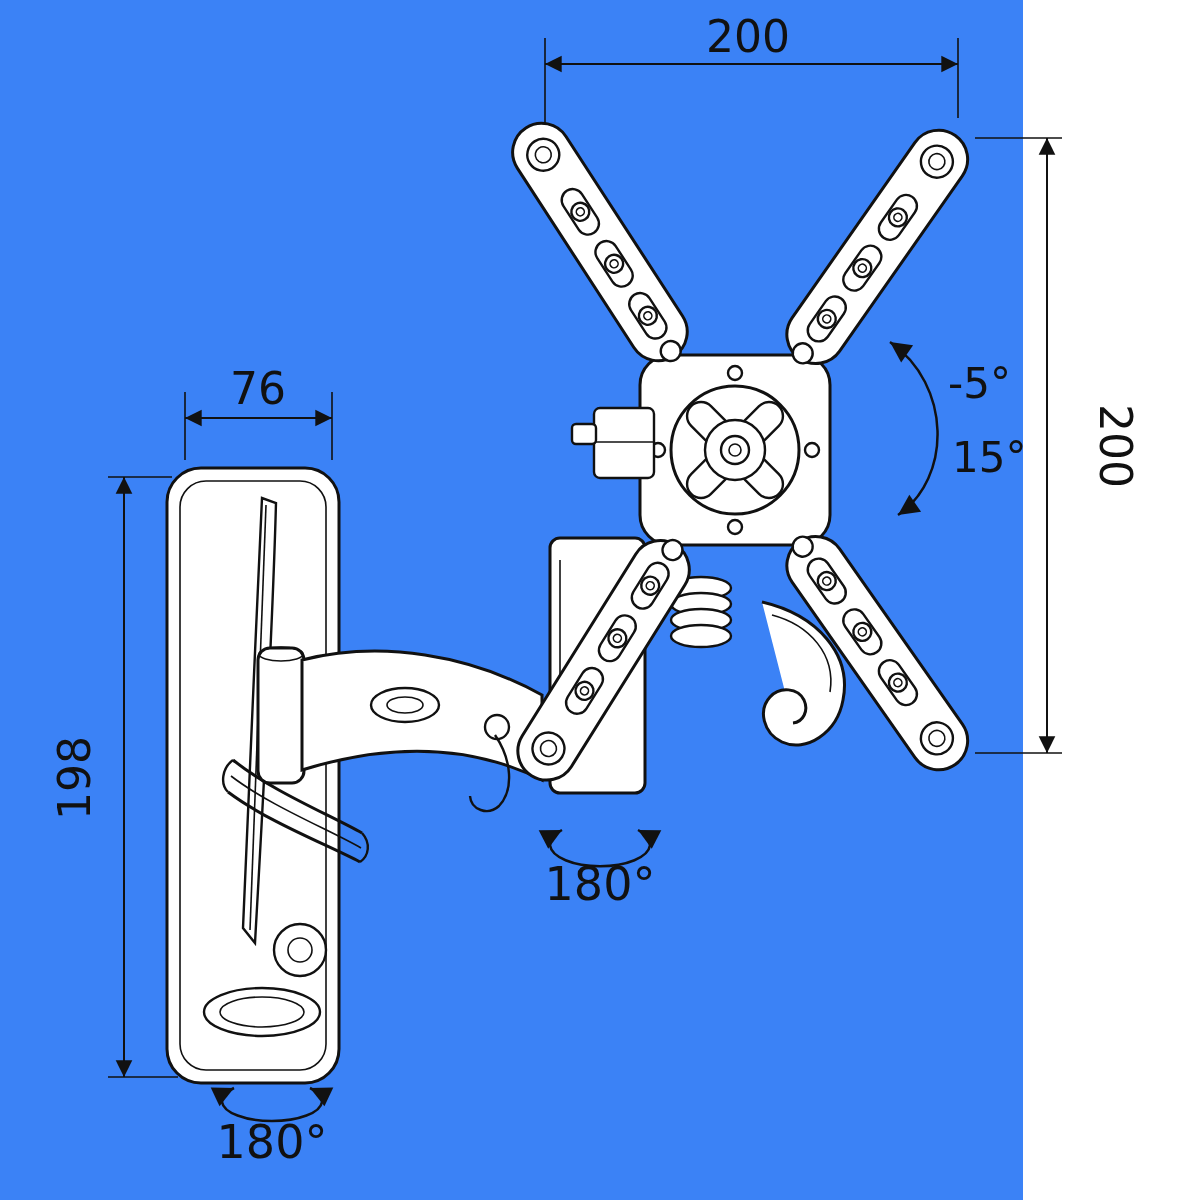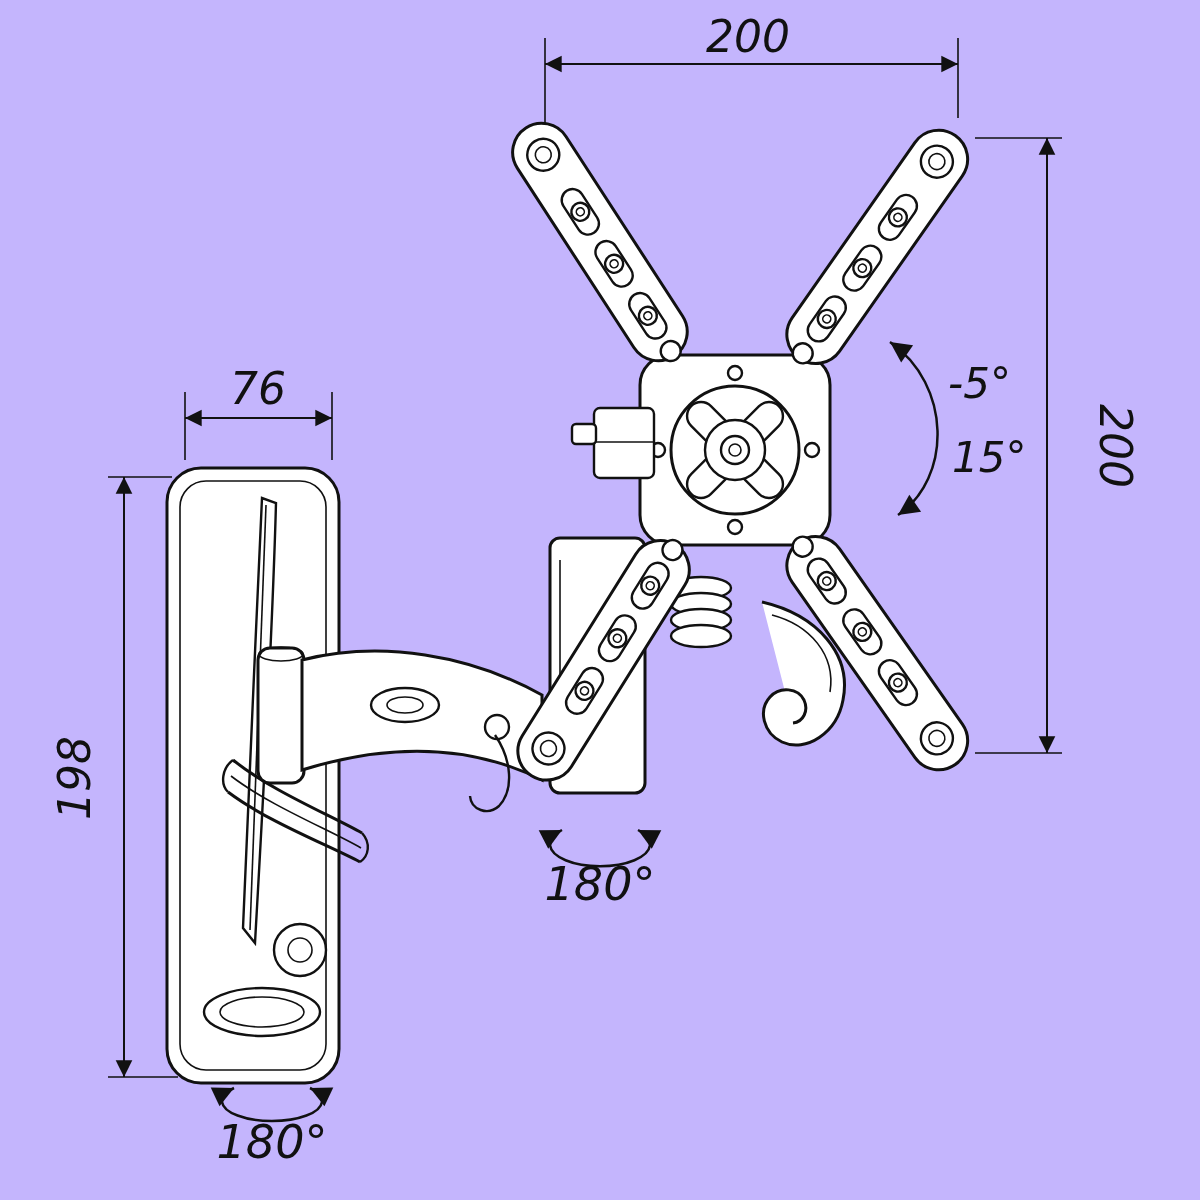--- a/index.html
+++ b/index.html
@@ -1,22 +1,21 @@
 <!DOCTYPE html>
 <html><head>
 <meta charset="utf-8">
 <style>
   html, body { margin: 0; padding: 0; background: #ffffff; }
   .stage {
     position: relative;
-    width: 1200px;
+    width: 1023px;
     height: 1200px;
-    background: #c4b5fd;
+    background: #3b82f6;
     font-family: "DejaVu Sans", sans-serif;
-    font-style: italic;
   }
   svg { display: block; }
   text {
     font-family: "DejaVu Sans", sans-serif;
     fill: #111111;
   }
   .dim-text  { font-size: 44px; }
   .ang-text  { font-size: 42px; }
   .rot-text  { font-size: 46px; }
   .outline   { fill: #ffffff; stroke: #111111; stroke-width: 3; }

